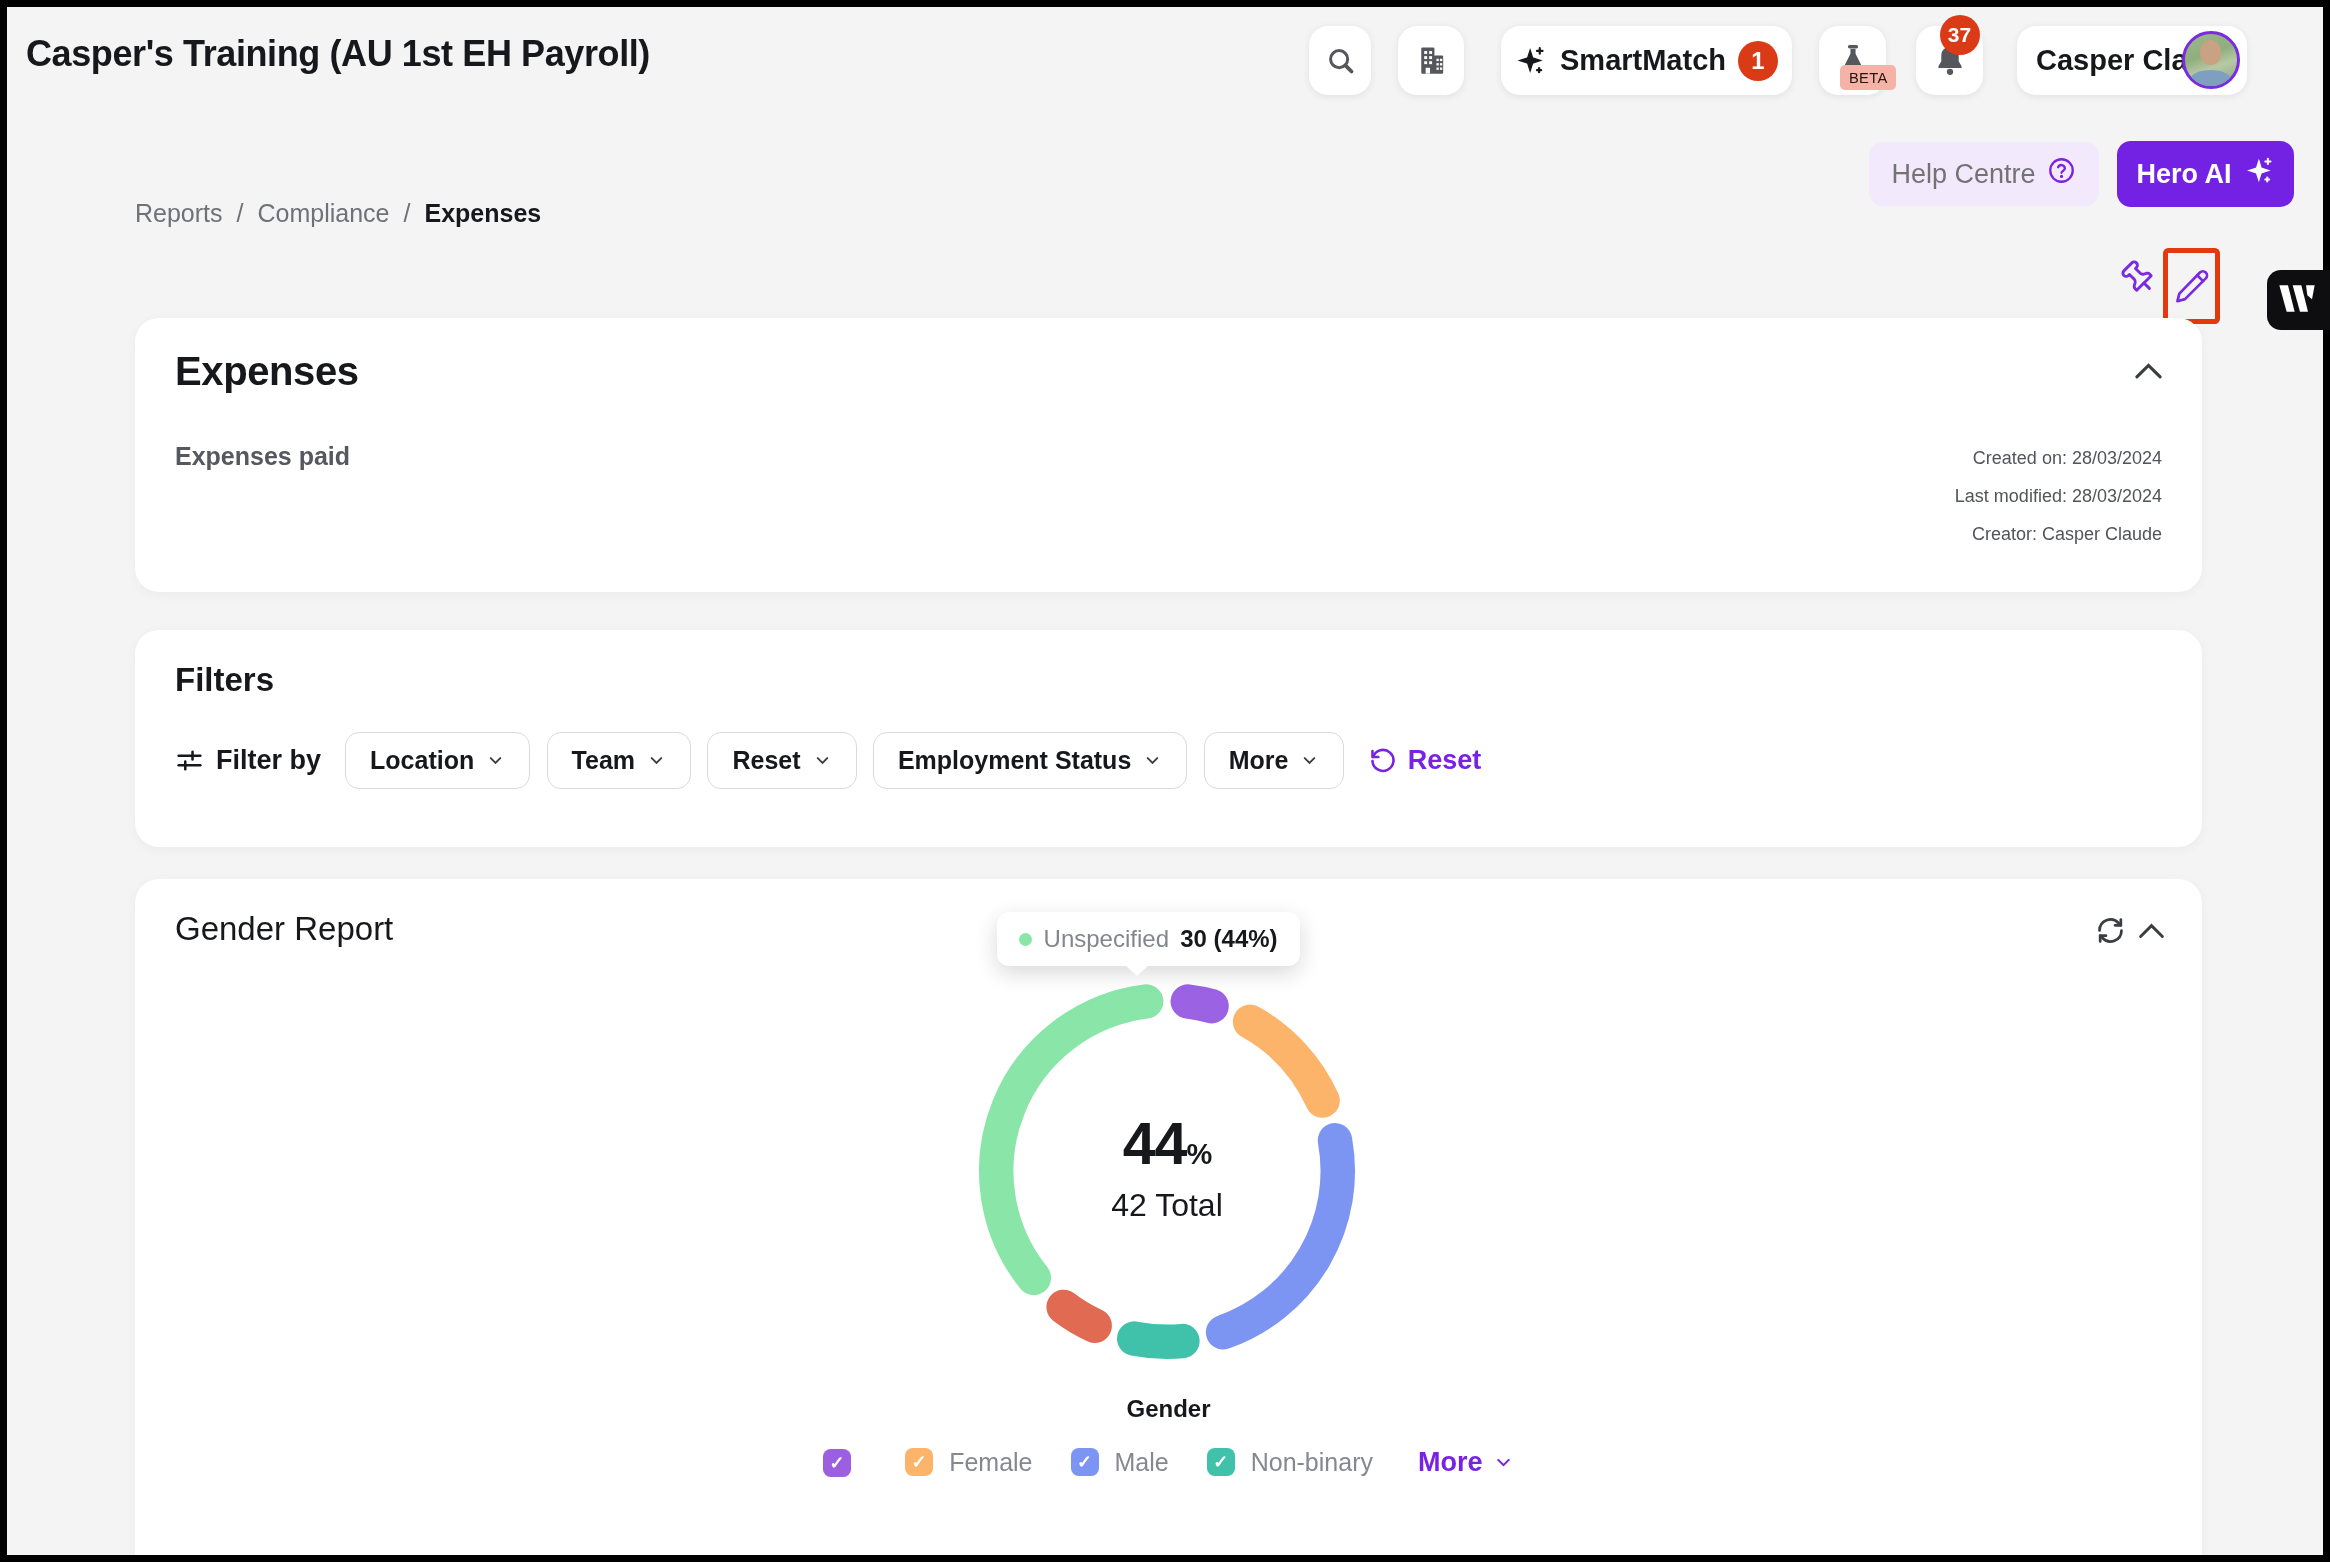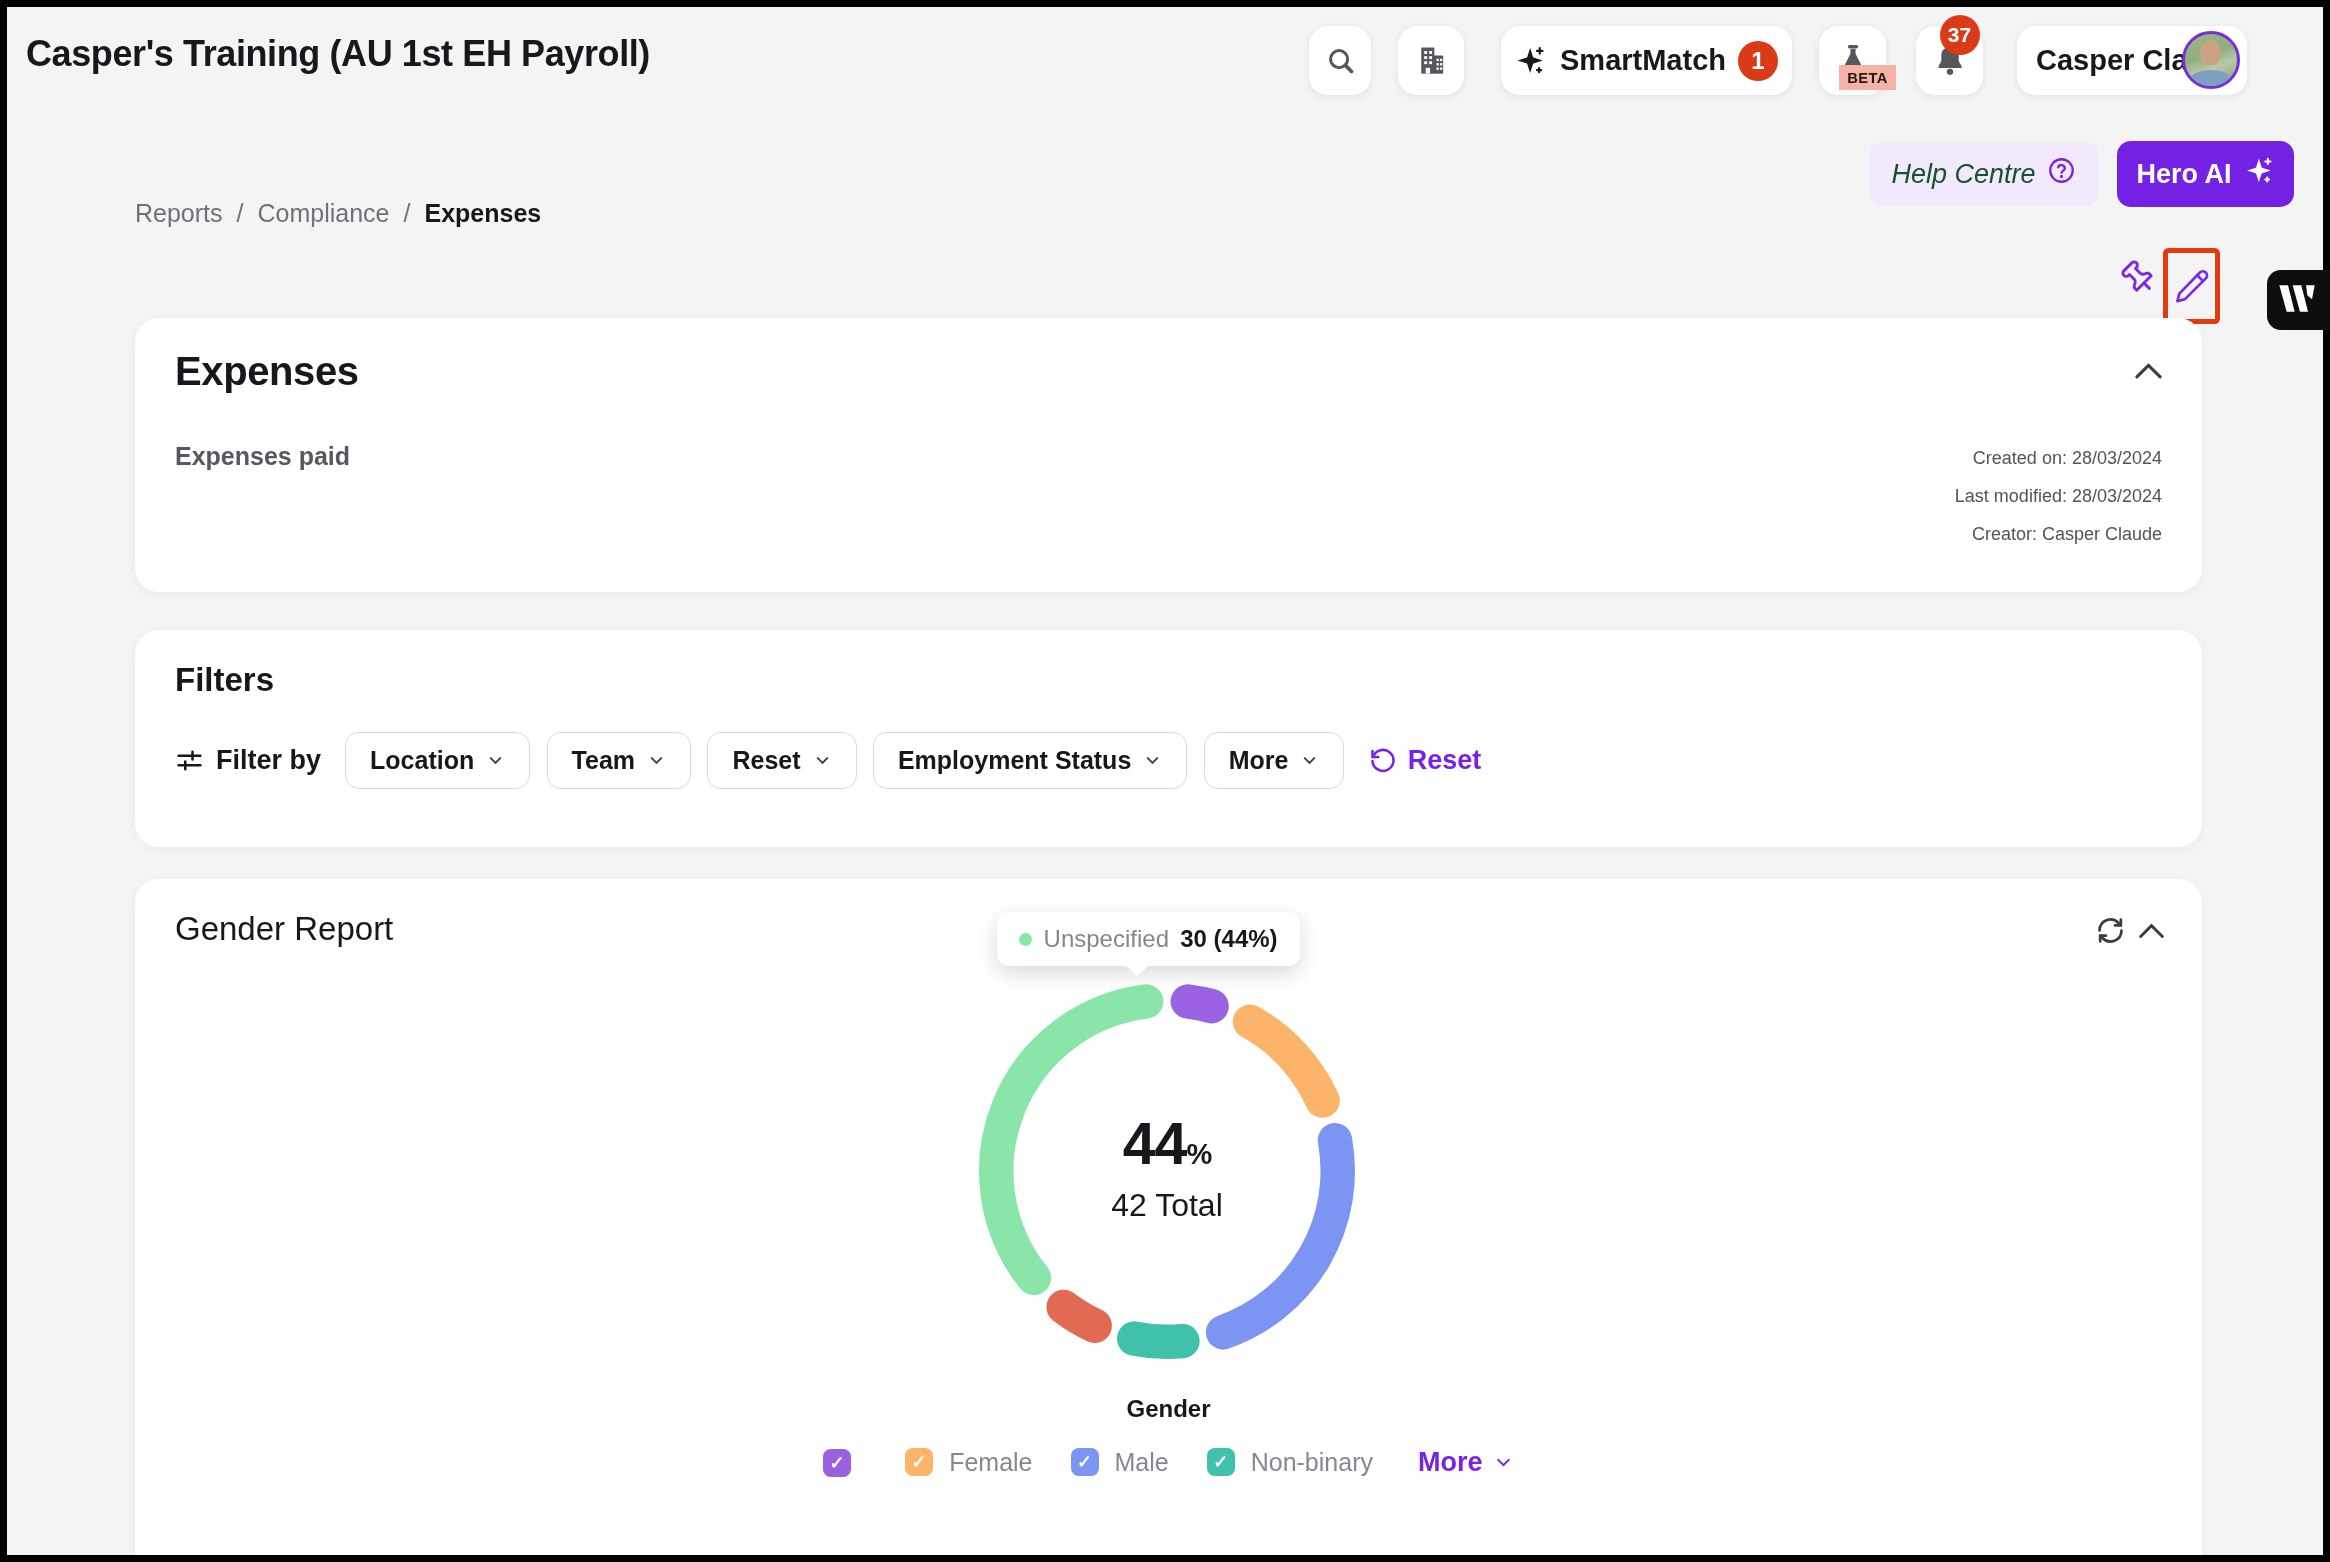--- a/index.html
+++ b/index.html
@@ -13,38 +13,38 @@
            box-shadow:0 1.7px 7px rgba(20,20,30,.08);display:flex;align-items:center;justify-content:center;}
   .iconbtn svg{display:block;}
   .btn-search{left:1309px;width:62px;}
   .btn-org{left:1398px;width:66px;}
   .btn-smartmatch{left:1501px;width:291px;gap:12px;}
   .btn-smartmatch .sm-label{font-size:29px;font-weight:bold;}
   .badge-circle{width:40px;height:40px;border-radius:50%;background:#DB3A16;color:#fff;
                 font-size:24px;font-weight:bold;display:flex;align-items:center;justify-content:center;}
   .btn-labs{left:1819px;width:67px;}
   .beta-pill{position:absolute;right:-10.4px;bottom:5.2px;background:#F5B2A7;color:#24160f;
-             font-size:14.7px;font-weight:bold;padding:4.3px 8.6px;border-radius:0;letter-spacing:0.4px;}
+             font-size:14.7px;font-weight:normal;padding:4.3px 8.6px;border-radius:5px;letter-spacing:0.4px;}
   .btn-bell{left:1916px;width:67px;}
   .bell-badge{position:absolute;top:-11.2px;right:3.5px;min-width:40px;height:40px;border-radius:21px;
               background:#DB3A16;color:#fff;font-size:21px;font-weight:bold;display:flex;
               align-items:center;justify-content:center;padding:0 3.5px;box-sizing:border-box;}
   .btn-profile{left:2017px;width:230px;justify-content:flex-start;padding-left:19px;box-sizing:border-box;}
   .profile-name{font-size:29px;font-weight:bold;}
   .avatar{position:absolute;right:7px;top:5.2px;width:52px;height:52px;border-radius:50%;
           border:3.5px solid #7A2BE0;overflow:hidden;
           background:linear-gradient(160deg,#9db886 0%,#8fae7e 40%,#b7c9a4 62%,#87a27f 100%);}
   .avatar::before{content:"";position:absolute;left:14.7px;top:6px;width:21.6px;height:25px;
           border-radius:50% 50% 46% 46%;background:#c9a183;}
   .avatar::after{content:"";position:absolute;left:4.3px;bottom:-6px;width:43px;height:22.4px;
           border-radius:50% 50% 0 0;background:#7f9fc0;}
 
   
   .btn-help{position:absolute;left:1869px;top:142px;height:64px;padding:0 22.4px;background:#F3E9FD;
-            border-radius:14px;display:flex;align-items:center;gap:12px;color:#14532d;font-size:27px;font-style:italic;}
+            border-radius:14px;display:flex;align-items:center;gap:12px;color:#737373;font-size:27px;}
   .btn-heroai{position:absolute;left:2117px;top:141px;height:66px;width:177px;background:#7321E3;
               border-radius:14px;display:flex;align-items:center;justify-content:center;gap:12px;
               color:#fff;font-size:27px;font-weight:bold;text-align:right;}
   .breadcrumb{position:absolute;left:135px;top:199px;font-size:25px;color:#6E7177;display:flex;gap:14px;}
   .breadcrumb .crumb-current{color:#17181C;font-weight:bold;}
 
   .pin-btn{position:absolute;left:2116px;top:255px;width:45px;height:48px;color:#7A2BE0;
            display:flex;align-items:center;justify-content:center;}
   .annotation-box{position:absolute;left:2163px;top:248px;width:57px;height:76px;
                   border:5.2px solid #E23A0E;border-radius:5.2px;box-sizing:border-box;

